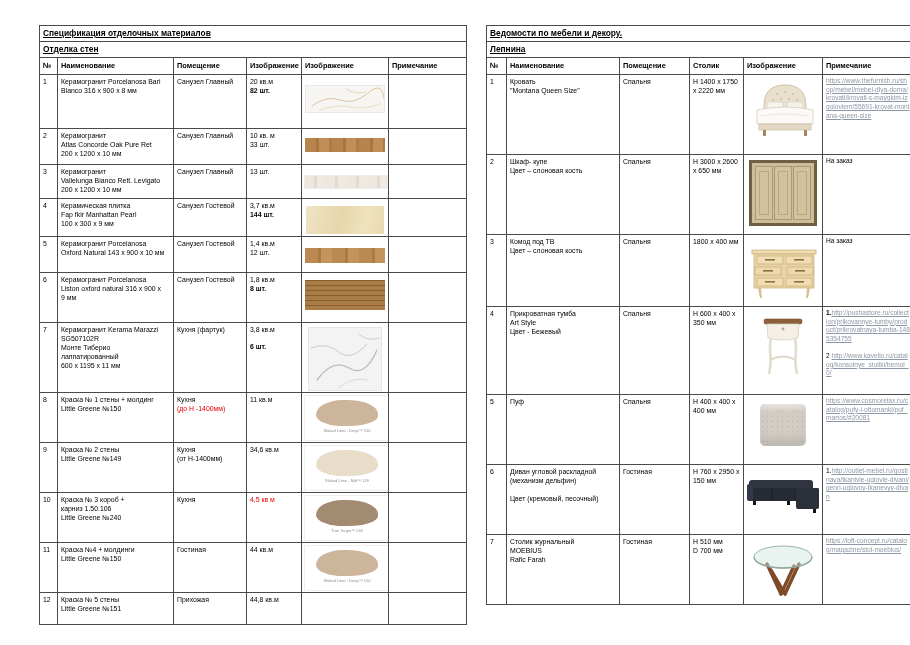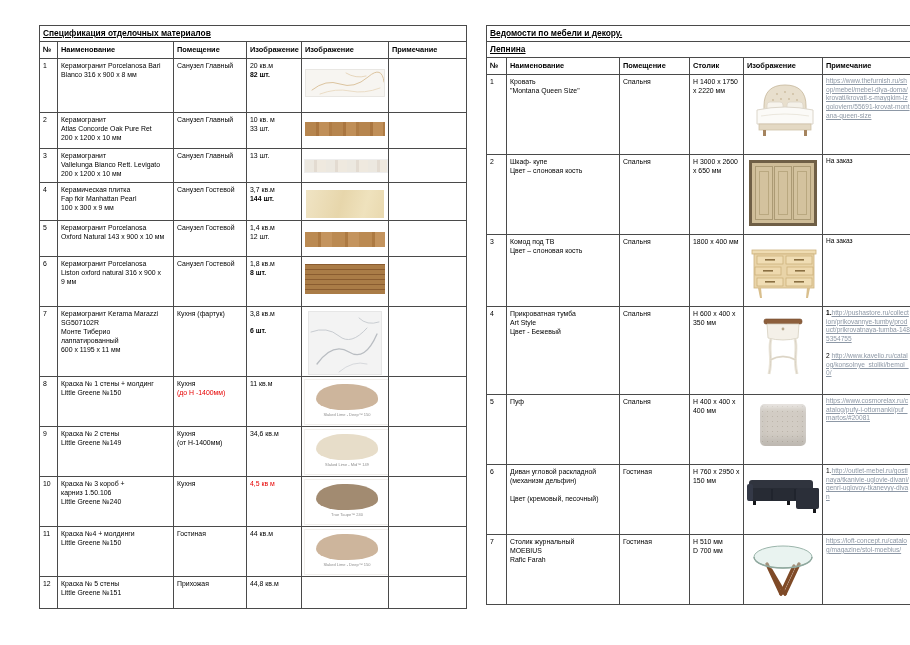--- a/index.html
+++ b/index.html
@@ -62,20 +62,23 @@
         <col style="width:116px">
         <col style="width:73px">
       <col style="width:55px">
         <col style="width:87px">
         <col style="width:78px">
     </colgroup>
     <tbody>
         <tr>
       <td colspan="6" class="title-cell"><span>Спецификация отделочных материалов</span></td>
     </tr>
+    <tr>
+      <td colspan="6" class="title-cell"><span>Отделка стен</span></td>
+    </tr>
     <tr class="hdr">
       <td>№</td>
       <td>Наименование</td>
       <td>Помещение</td>
       <td>Изображение</td>
       <td>Изображение</td>
       <td>Примечание</td>
     </tr>
 
     <tr style="height:54px">

